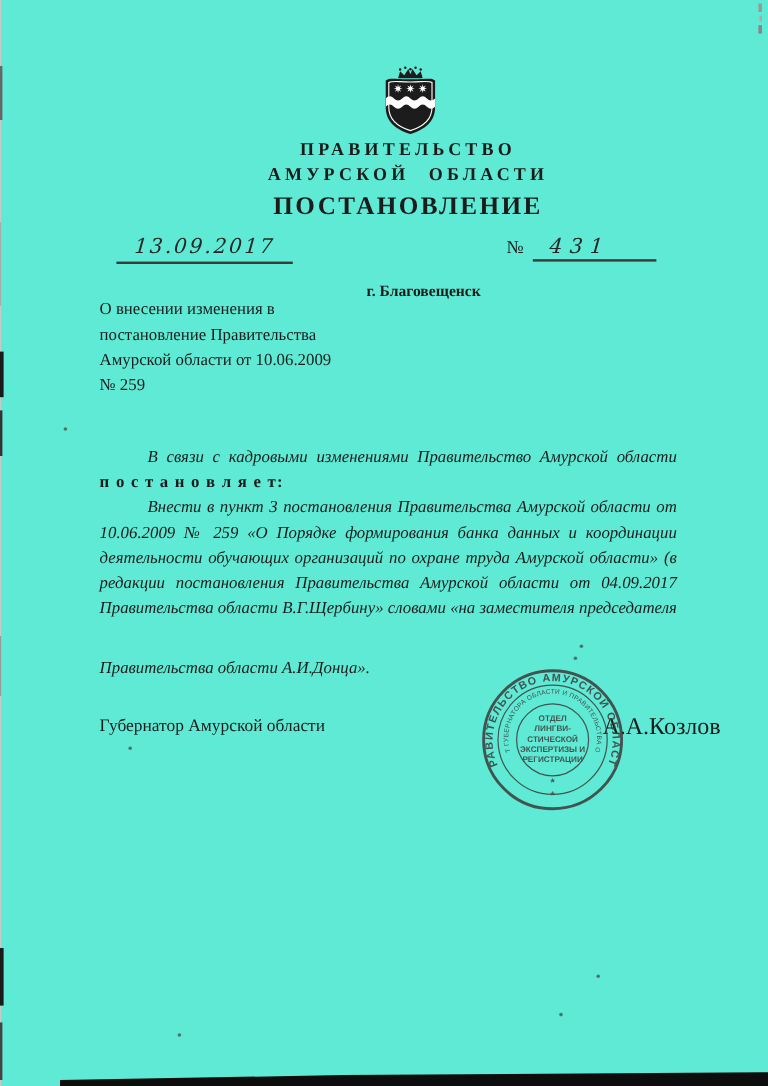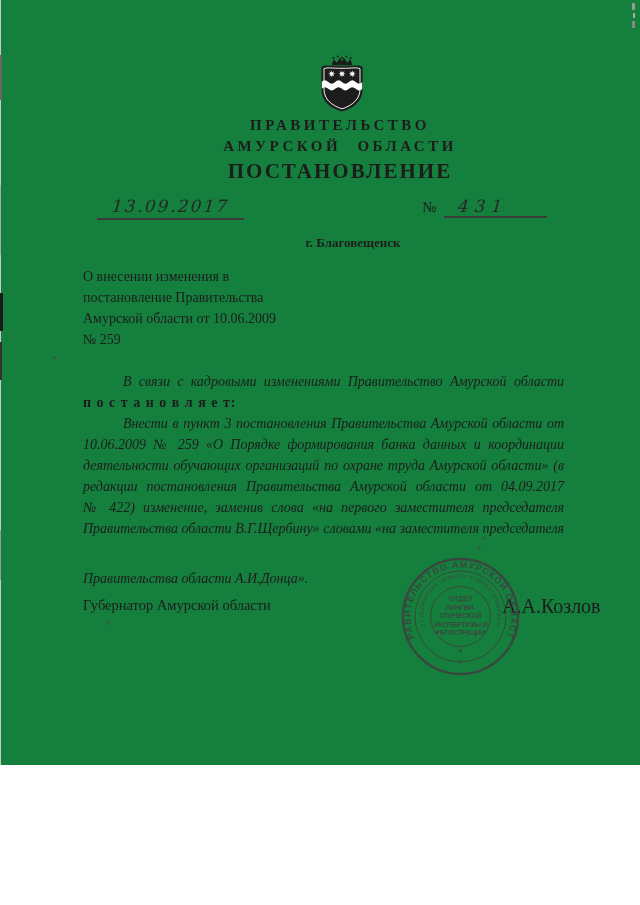--- a/index.html
+++ b/index.html
@@ -1,17 +1,17 @@
 <!DOCTYPE html>
 <html><head>
 <meta charset="utf-8">
 <style>
   html,body{margin:0;padding:0;background:#ffffff;}
   .page{
-    position:relative;width:640px;height:765px;background:#15803d;
+    position:relative;width:640px;height:905px;background:#5eead4;
     overflow:hidden;font-family:"Liberation Serif","DejaVu Serif",serif;color:#1c1c1c;
   }
   
   .edge-mark{position:absolute;pointer-events:none;}
   .left-hairline{left:0;top:0;width:1px;height:905px;background:#c9c9c9;}
   .bottom-band{left:50px;top:892px;width:590px;height:13px;background:#0d0d0d;
     clip-path:polygon(0 62%,40% 30%,100% 12%,100% 100%,0 100%);}
   .speck{position:absolute;width:3px;height:3px;background:#4a4a4a;border-radius:50%;opacity:.75;}
   
   .emblem{position:absolute;left:315px;top:55px;width:54px;height:60px;}
@@ -24,21 +24,21 @@
     border-bottom:2px solid #3a3a3a;text-align:center;}
   .handwriting{font-family:"DejaVu Serif",serif;font-style:italic;font-size:17px;
     color:#262626;letter-spacing:2px;transform:skewX(-5deg);display:inline-block;}
   .num-sign{position:absolute;left:422px;top:199px;font-size:15px;}
   .num-line{position:absolute;left:444px;top:196px;width:103px;height:22px;
     border-bottom:2px solid #3a3a3a;text-align:left;padding-left:14px;box-sizing:border-box;}
   .num-line .handwriting{letter-spacing:6px;}
   .place{position:absolute;left:33px;top:235px;width:640px;text-align:center;
     font-weight:bold;font-size:13px;}
   
-  .subject{position:absolute;left:83px;top:266px;width:320px;font-size:14px;line-height:21px;}
+  .subject{position:absolute;left:83px;top:248px;width:320px;font-size:14px;line-height:21px;}
   
   .bodytext{position:absolute;left:83px;top:371px;width:481px;font-size:14px;line-height:21px;}
   .jline{text-align:justify;text-align-last:justify;font-style:italic;}
   .jline.last{text-align-last:left;margin-top:29px;}
   .indent{text-indent:40px;}
   .resolves{font-weight:bold;letter-spacing:1px;}
   
   .sig-title{position:absolute;left:83px;top:597px;font-size:14.5px;}
   .sig-name{position:absolute;left:502px;top:595px;font-size:20px;}
   
@@ -115,21 +115,20 @@
     <div>№ 259</div>
   </div>
 
   <div class="bodytext">
     <div class="jline indent">В связи с кадровыми изменениями Правительство Амурской области</div>
     <div class="resolves">п о с т а н о в л я е т:</div>
     <div class="jline indent">Внести в пункт 3 постановления Правительства Амурской области от</div>
     <div class="jline">10.06.2009 № 259 «О Порядке формирования банка данных и координации</div>
     <div class="jline">деятельности обучающих организаций по охране труда Амурской области» (в</div>
     <div class="jline">редакции постановления Правительства Амурской области от 04.09.2017</div>
-    <div class="jline">№ 422) изменение, заменив слова «на первого заместителя председателя</div>
     <div class="jline">Правительства области В.Г.Щербину» словами «на заместителя председателя</div>
     <div class="jline last">Правительства области А.И.Донца».</div>
   </div>
 
   <div class="sig-title">Губернатор Амурской области</div>
   <div class="sig-name">А.А.Козлов</div>
 
   <svg class="stamp" viewBox="0 0 125 125">
     <defs>
       <path id="arcOuter" d="M 16,82 A 50,50 0 1 1 109,82" fill="none"></path>

